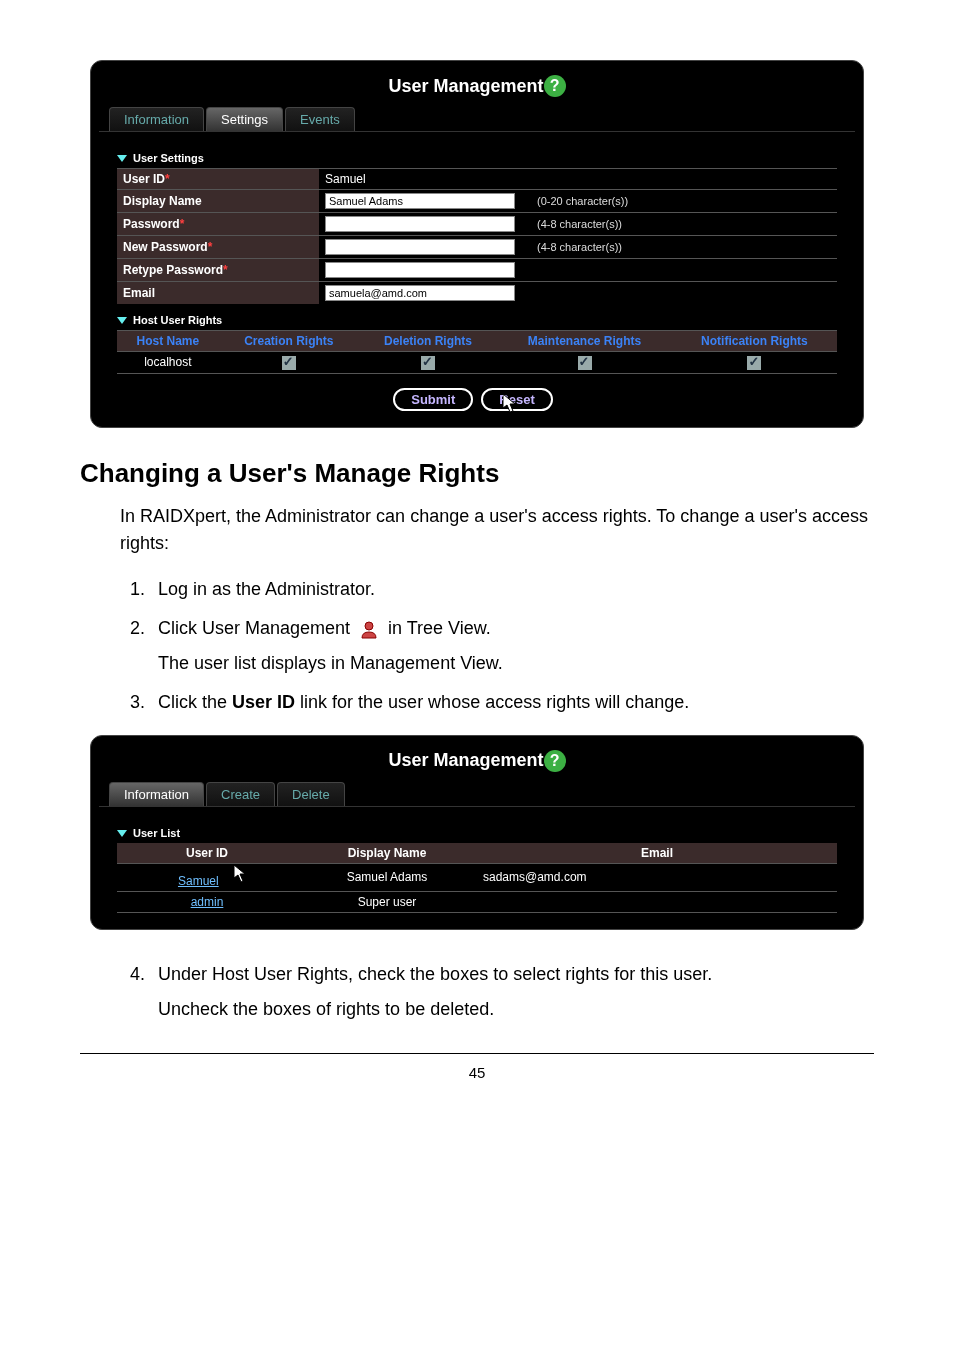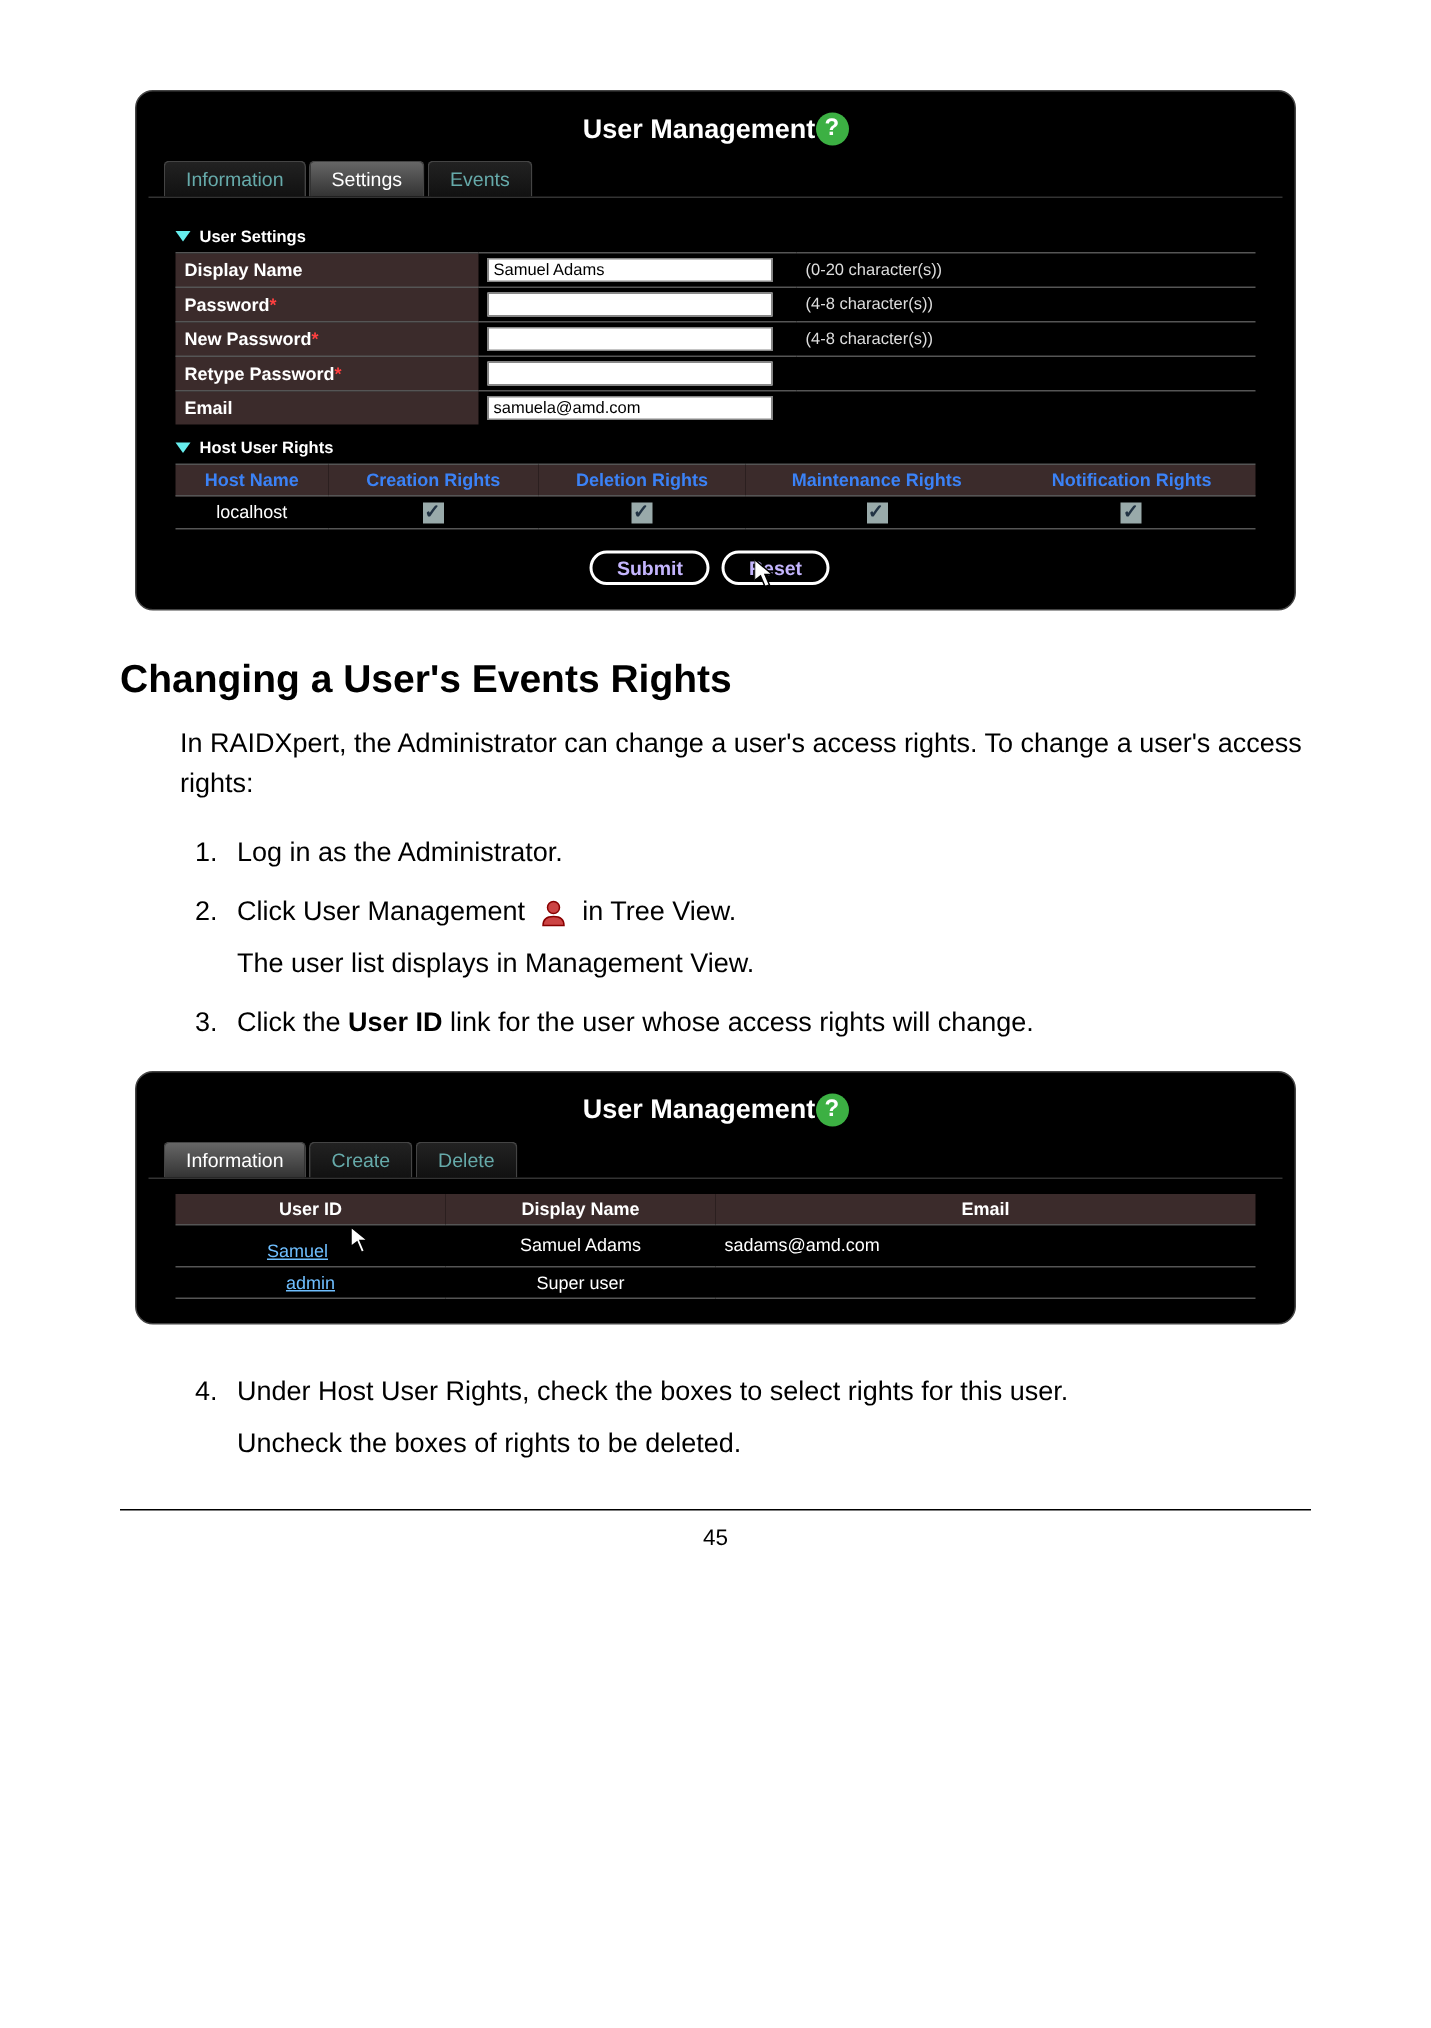--- a/index.html
+++ b/index.html
@@ -272,20 +272,24 @@
     </div>
     <div class="panel-body">
 
       <div class="section-header">
         <span class="chev-icon"></span>
         <span>User Settings</span>
       </div>
 
       <table class="formtable">
         <tbody>
+            <tr>
+          <td class="lbl-cell"><span>User ID</span><span class="red-star">*</span></td>
+          <td colspan="2" class="samuel-readonly">Samuel</td>
+        </tr>
         <tr>
           <td class="lbl-cell">Display Name</td>
           <td class="val-cell"><input class="txt-input" type="text" value="Samuel Adams" style=""></td>
           <td class="hint-cell">(0-20 character(s))</td>
         </tr>
         <tr>
           <td class="lbl-cell"><span>Password</span><span class="red-star">*</span></td>
           <td class="val-cell"><input class="txt-input" type="password" style=""></td>
           <td class="hint-cell">(4-8 character(s))</td>
         </tr>
@@ -337,21 +341,21 @@
         <span class="mouse-cursor-icon">
           <svg width="16" height="20">
               <polygon points="0,0 0,14 4,11 7,18 10,17 7,10 12,10" fill="#fff" stroke="#000" stroke-width="1"></polygon>
             </svg>
         </span>
       </div>
 
     </div>
   </div>
 
-  <h2 class="doc-heading">Changing a User's Events Rights</h2>
+  <h2 class="doc-heading">Changing a User's Manage Rights</h2>
   <div class="doc-body">In RAIDXpert, the Administrator can change a user's access rights. To change a user's access rights:</div>
 
   <ol class="doc-steps">
     <li>Log in as the Administrator.</li>
     <li>
       <span>Click User Management </span>
       <span class="inline-icon">
         <svg width="20" height="20" viewBox="0 0 20 20">
           <circle cx="10" cy="6" r="4" fill="#c44" stroke="#800" stroke-width="1"></circle>
           <path d="M3 18 Q3 12 10 12 Q17 12 17 18 Z" fill="#c44" stroke="#800" stroke-width="1"></path>
@@ -369,20 +373,24 @@
     <div class="panel-title-row">
       <div class="panel-title">User Management</div>
       <div class="help-badge">?</div>
     </div>
     <div class="tabstrip">
       <div class="tab active">Information</div>
       <div class="tab">Create</div>
       <div class="tab">Delete</div>
     </div>
     <div class="panel-body">
+      <div class="section-header">
+        <span class="chev-icon"></span>
+        <span>User List</span>
+      </div>
       <table class="userlist">
         <tbody>
             <tr>
           <th style="width:25%;">User ID</th>
           <th style="width:25%;">Display Name</th>
           <th>Email</th>
         </tr>
         <tr>
           <td>
             <span class="link-txt">Samuel</span>

